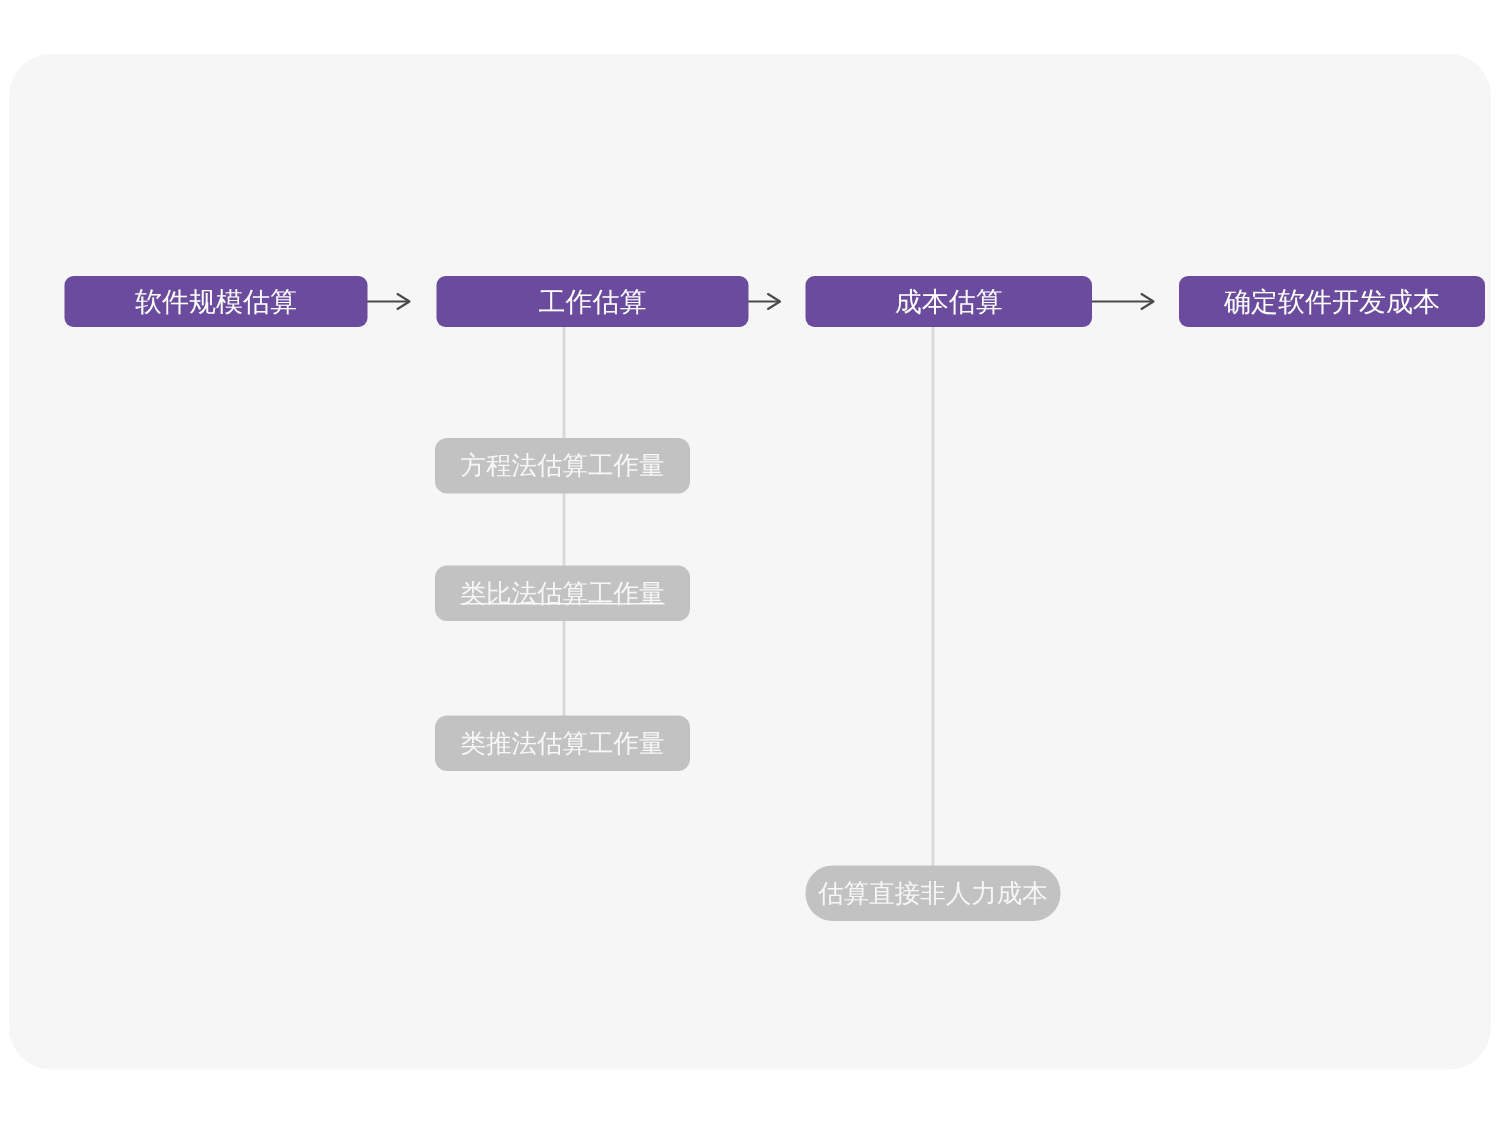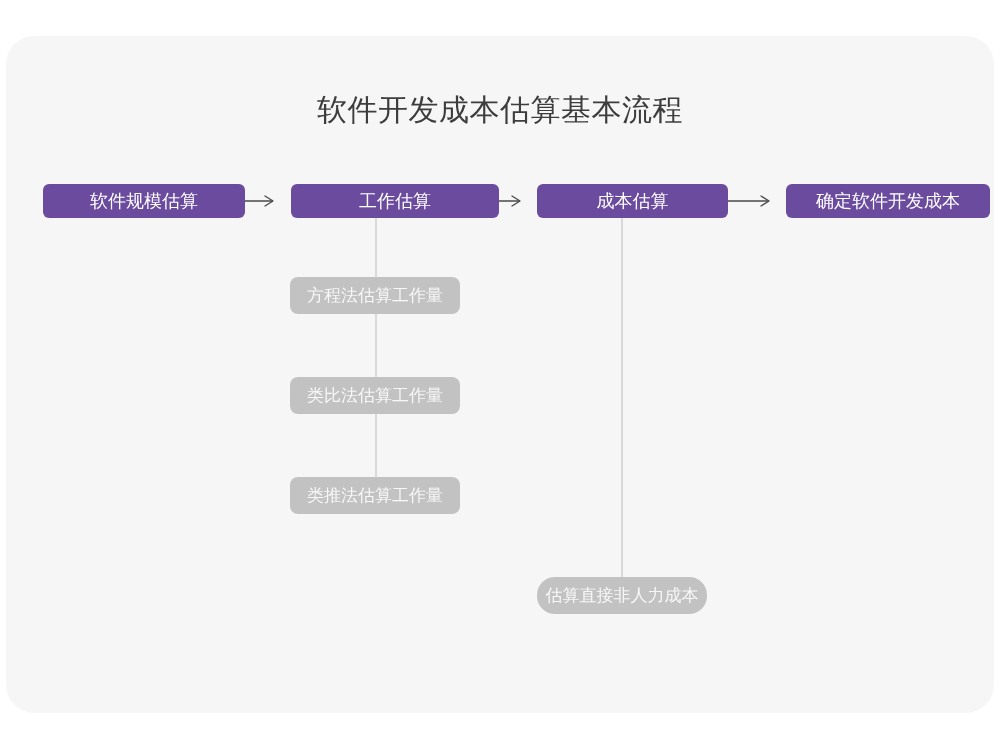--- a/index.html
+++ b/index.html
@@ -57,22 +57,22 @@
 
   .node-sub {
     height: 37px;
     background: var(--node-gray, #c2c2c2);
     border-radius: 8px;
     color: #f7f7f7;
     font-size: 17px;
   }
   .col-effort { left: 290px; width: 170px; }
   .col-cost   { left: 537px; width: 170px; }
-  .row1 { top: 277px; }
-  .row2 { top: 377px; }
+  .row1 { top: 292px; }
+  .row2 { top: 377px; text-decoration: underline; }
   .row3 { top: 477px; }
   .row4 { top: 577px; border-radius: 18px; }
 
   .vline {
     position: absolute;
     width: 2px;
     background: var(--connector, #d9d9d9);
     z-index: 0;
   }
   .vline-effort { left: 375px; top: 218px; height: 270px; }
@@ -97,21 +97,20 @@
     stroke-linejoin: round;
   }
 </style>
 </head>
 <body>
 
 <div class="canvas">
 
   <div class="card"></div>
 
-  <div class="diagram-title">软件开发成本估算基本流程</div>
 
   <div class="vline vline-effort"></div>
   <div class="vline vline-cost"></div>
 
   <div class="node node-main m1">软件规模估算</div>
 
   <div class="h-arrow a1">
     <svg viewBox="0 0 46 14" aria-hidden="true">
       <line x1="2" y1="7" x2="42" y2="7"></line>
       <path d="M35 2 L43 7 L35 12"></path>

